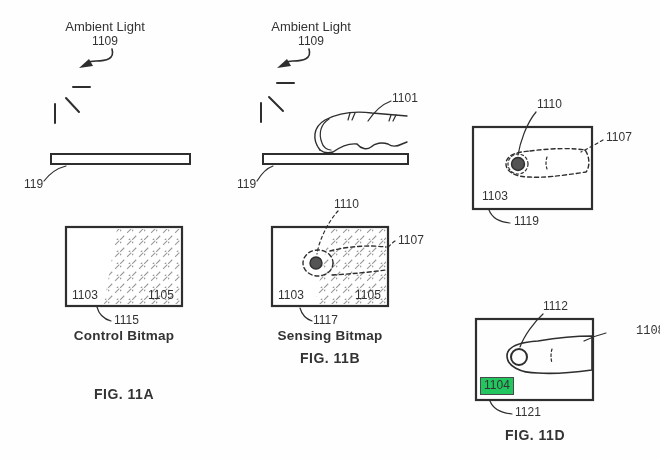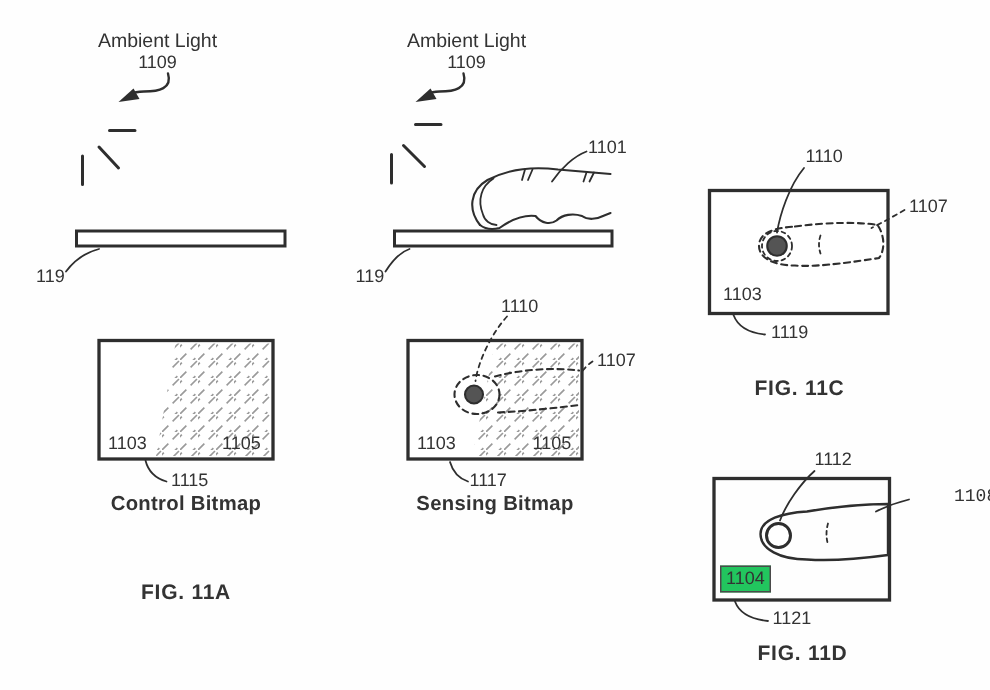--- a/index.html
+++ b/index.html
@@ -136,26 +136,26 @@
   <div class="lbl" style="left:114px; top:314px;">1115</div>
   <div class="lbl caption ctr" style="left:59px; top:329px; width:130px;">Control Bitmap</div>
   <div class="lbl figlab ctr" style="left:59px; top:351px; width:130px;margin-top:36px;">FIG. 11A</div>
 
   <div class="lbl" style="left:334px; top:198px;">1110</div>
   <div class="lbl" style="left:398px; top:234px;">1107</div>
   <div class="lbl u" style="left:278px; top:289px;">1103</div>
   <div class="lbl u" style="left:355px; top:289px;">1105</div>
   <div class="lbl" style="left:313px; top:314px;">1117</div>
   <div class="lbl caption ctr" style="left:265px; top:329px; width:130px;">Sensing Bitmap</div>
+  <div class="lbl figlab ctr" style="left:265px; top:351px; width:130px;">FIG. 11B</div>
 
   <div class="lbl" style="left:537px; top:98px;">1110</div>
   <div class="lbl" style="left:606px; top:131px;">1107</div>
   <div class="lbl u" style="left:482px; top:190px;">1103</div>
   <div class="lbl" style="left:514px; top:215px;">1119</div>
-  <div class="lbl figlab ctr" style="left:462px; top:251px; width:142px;">FIG. 11C</div>
 
   <div class="lbl" style="left:543px; top:300px;">1112</div>
   <div class="lbl" style="left:636px; top:325px;font-family:Liberation Mono, monospace;">1108</div>
   <div class="chip" style="left:480px; top:377px;">1104</div>
   <div class="lbl" style="left:515px; top:406px;">1121</div>
   <div class="lbl figlab ctr" style="left:464px; top:428px; width:142px;">FIG. 11D</div>
 
 </div>
 
 </body></html>

